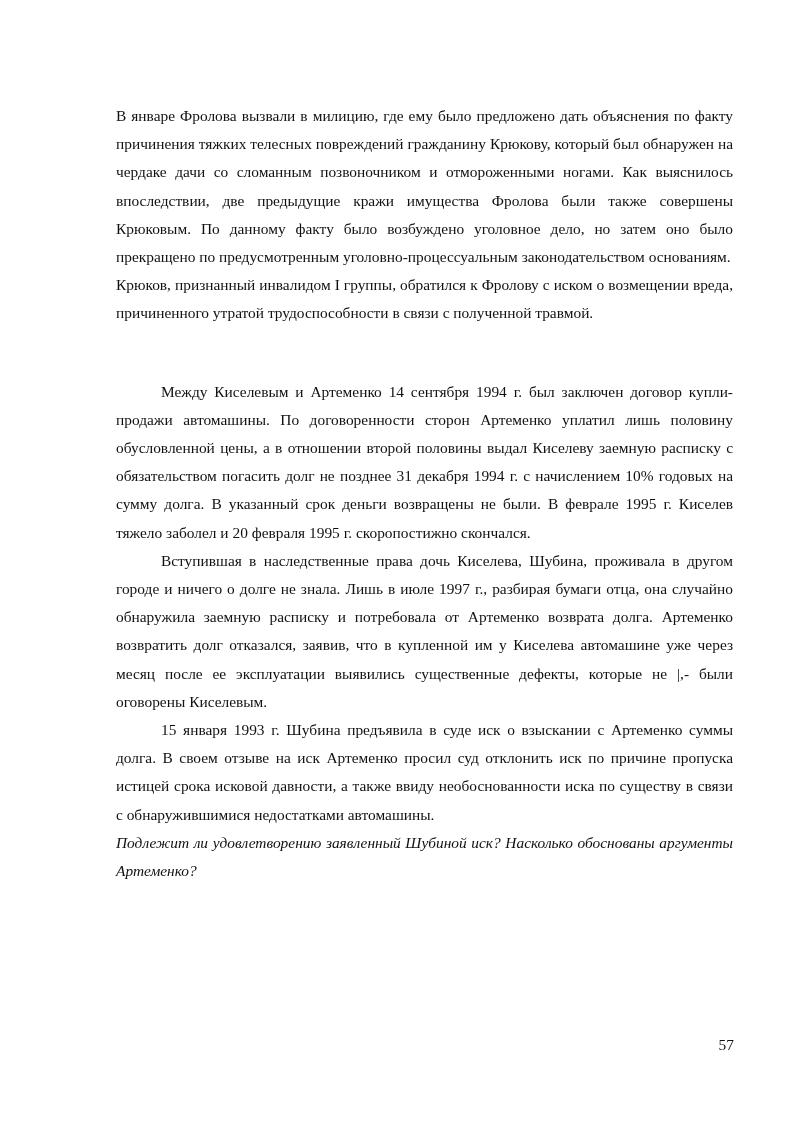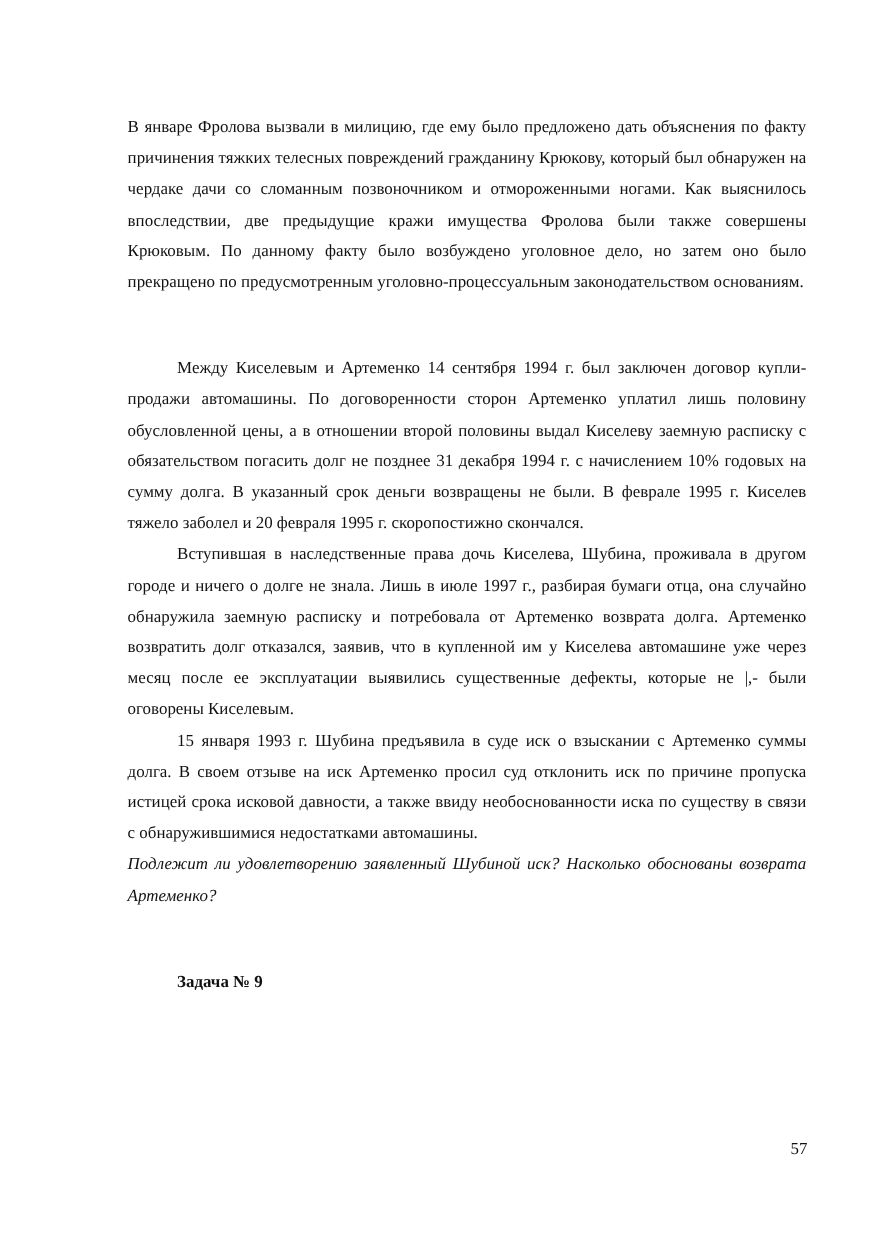--- a/index.html
+++ b/index.html
@@ -19,28 +19,28 @@
       position: absolute; right: 60px; top: 1036px;
       font-family: "Liberation Serif", "DejaVu Serif", serif;
       font-size: 15.4px; color: #111; padding-left: 48px;
     }
   </style>
 </head>
 <body>
 
 <div class="page">
   <p>В январе Фролова вызвали в милицию, где ему было предложено дать объяснения по факту причинения тяжких телесных повреждений гражданину Крюкову, который был обнаружен на чердаке дачи со сломанным позвоночником и отмороженными ногами. Как выяснилось впоследствии, две предыдущие кражи имущества Фролова были также совершены Крюковым. По данному факту было возбуждено уголовное дело, но затем оно было прекращено по предусмотренным уголовно-процессуальным законодательством основаниям.</p>
+  <p>Крюков, признанный инвалидом I группы, обратился к Фролову с иском о возмещении вреда, причиненного утратой трудоспособности в связи с полученной травмой.</p>
 
   <div class="gap"></div>
   <div class="gap-small"></div>
 
   <p class="indent">Между Киселевым и Артеменко 14 сентября 1994 г. был заключен договор купли-продажи автомашины. По договоренности сторон Артеменко уплатил лишь половину обусловленной цены, а в отношении второй половины выдал Киселеву заемную расписку с обязательством погасить долг не позднее 31 декабря 1994 г. с начислением 10% годовых на сумму долга. В указанный срок деньги возвращены не были. В феврале 1995 г. Киселев тяжело заболел и 20 февраля 1995 г. скоропостижно скончался.</p>
   <p class="indent">Вступившая в наследственные права дочь Киселева, Шубина, проживала в другом городе и ничего о долге не знала. Лишь в июле 1997 г., разбирая бумаги отца, она случайно обнаружила заемную расписку и потребовала от Артеменко возврата долга. Артеменко возвратить долг отказался, заявив, что в купленной им у Киселева автомашине уже через месяц после ее эксплуатации выявились существенные дефекты, которые не |,- были оговорены Киселевым.</p>
   <p class="indent">15 января 1993 г. Шубина предъявила в суде иск о взыскании с Артеменко суммы долга. В своем отзыве на иск Артеменко просил суд отклонить иск по причине пропуска истицей срока исковой давности, а также ввиду необоснованности иска по существу в связи с обнаружившимися недостатками автомашины.</p>
-  <p class="italic">Подлежит ли удовлетворению заявленный Шубиной иск? Насколько обоснованы возврата Артеменко?</p>
+  <p class="italic">Подлежит ли удовлетворению заявленный Шубиной иск? Насколько обоснованы аргументы Артеменко?</p>
 
   <div class="gap"></div>
   <div class="gap-small"></div>
 
-  <p class="heading">Задача № 9</p>
 </div>
 
 <div class="page-number">57</div>
 
 </body></html>

